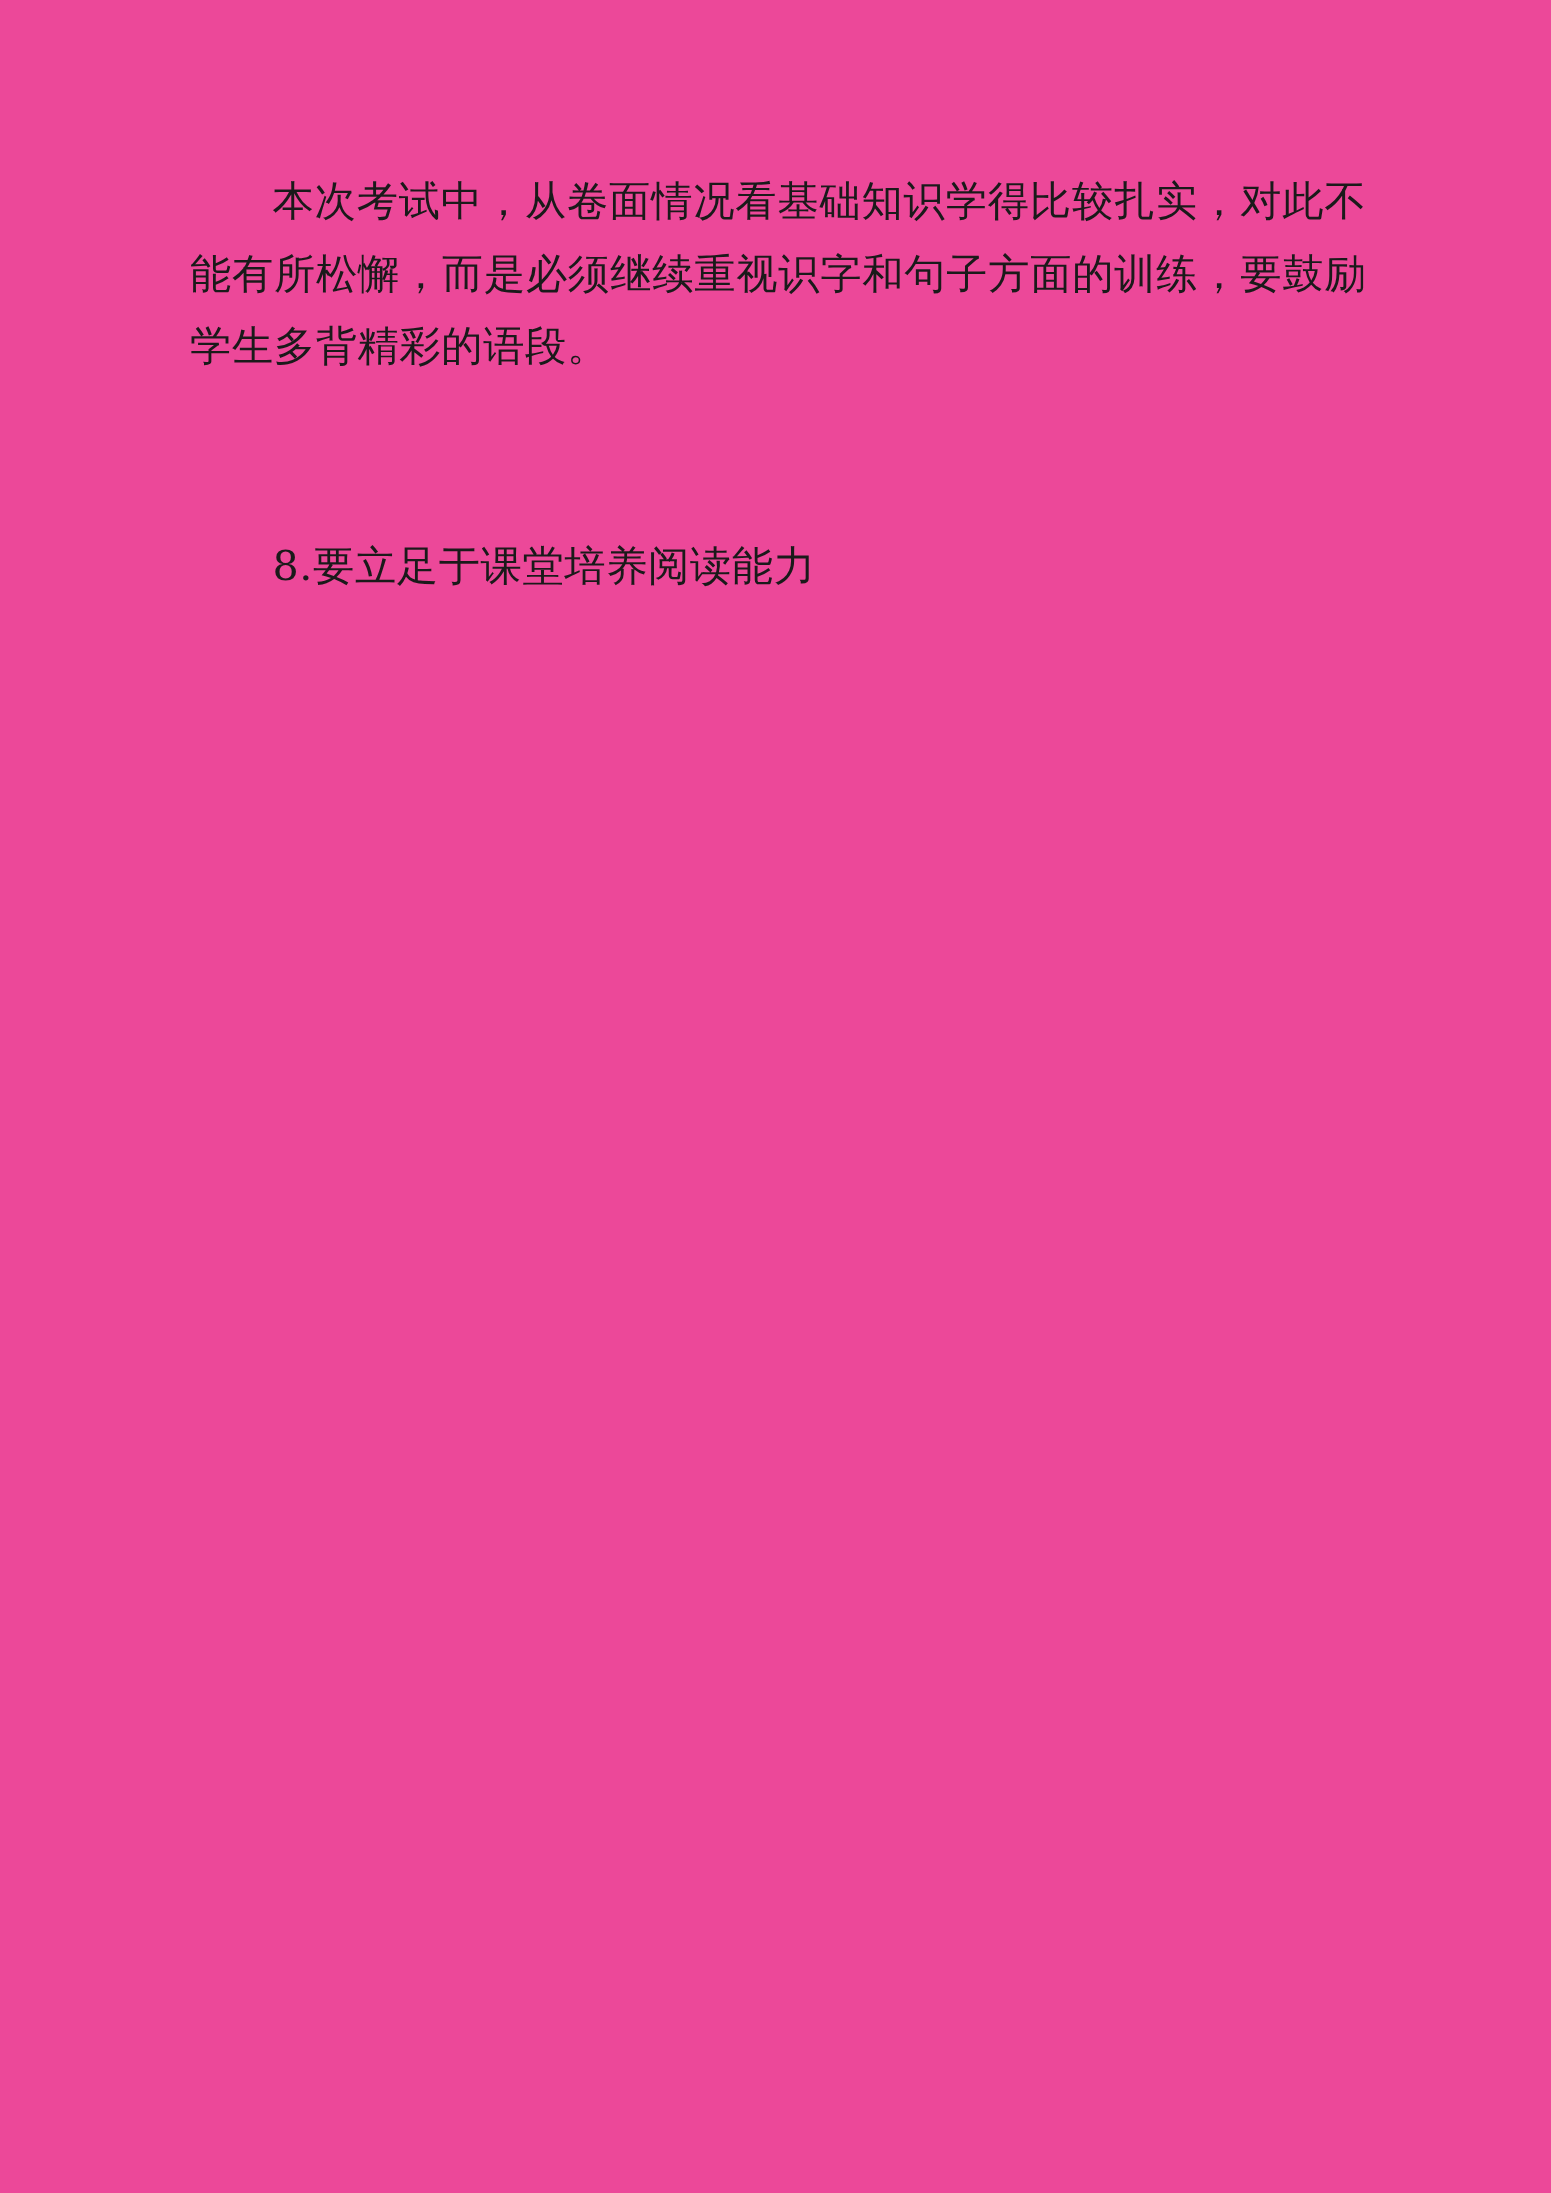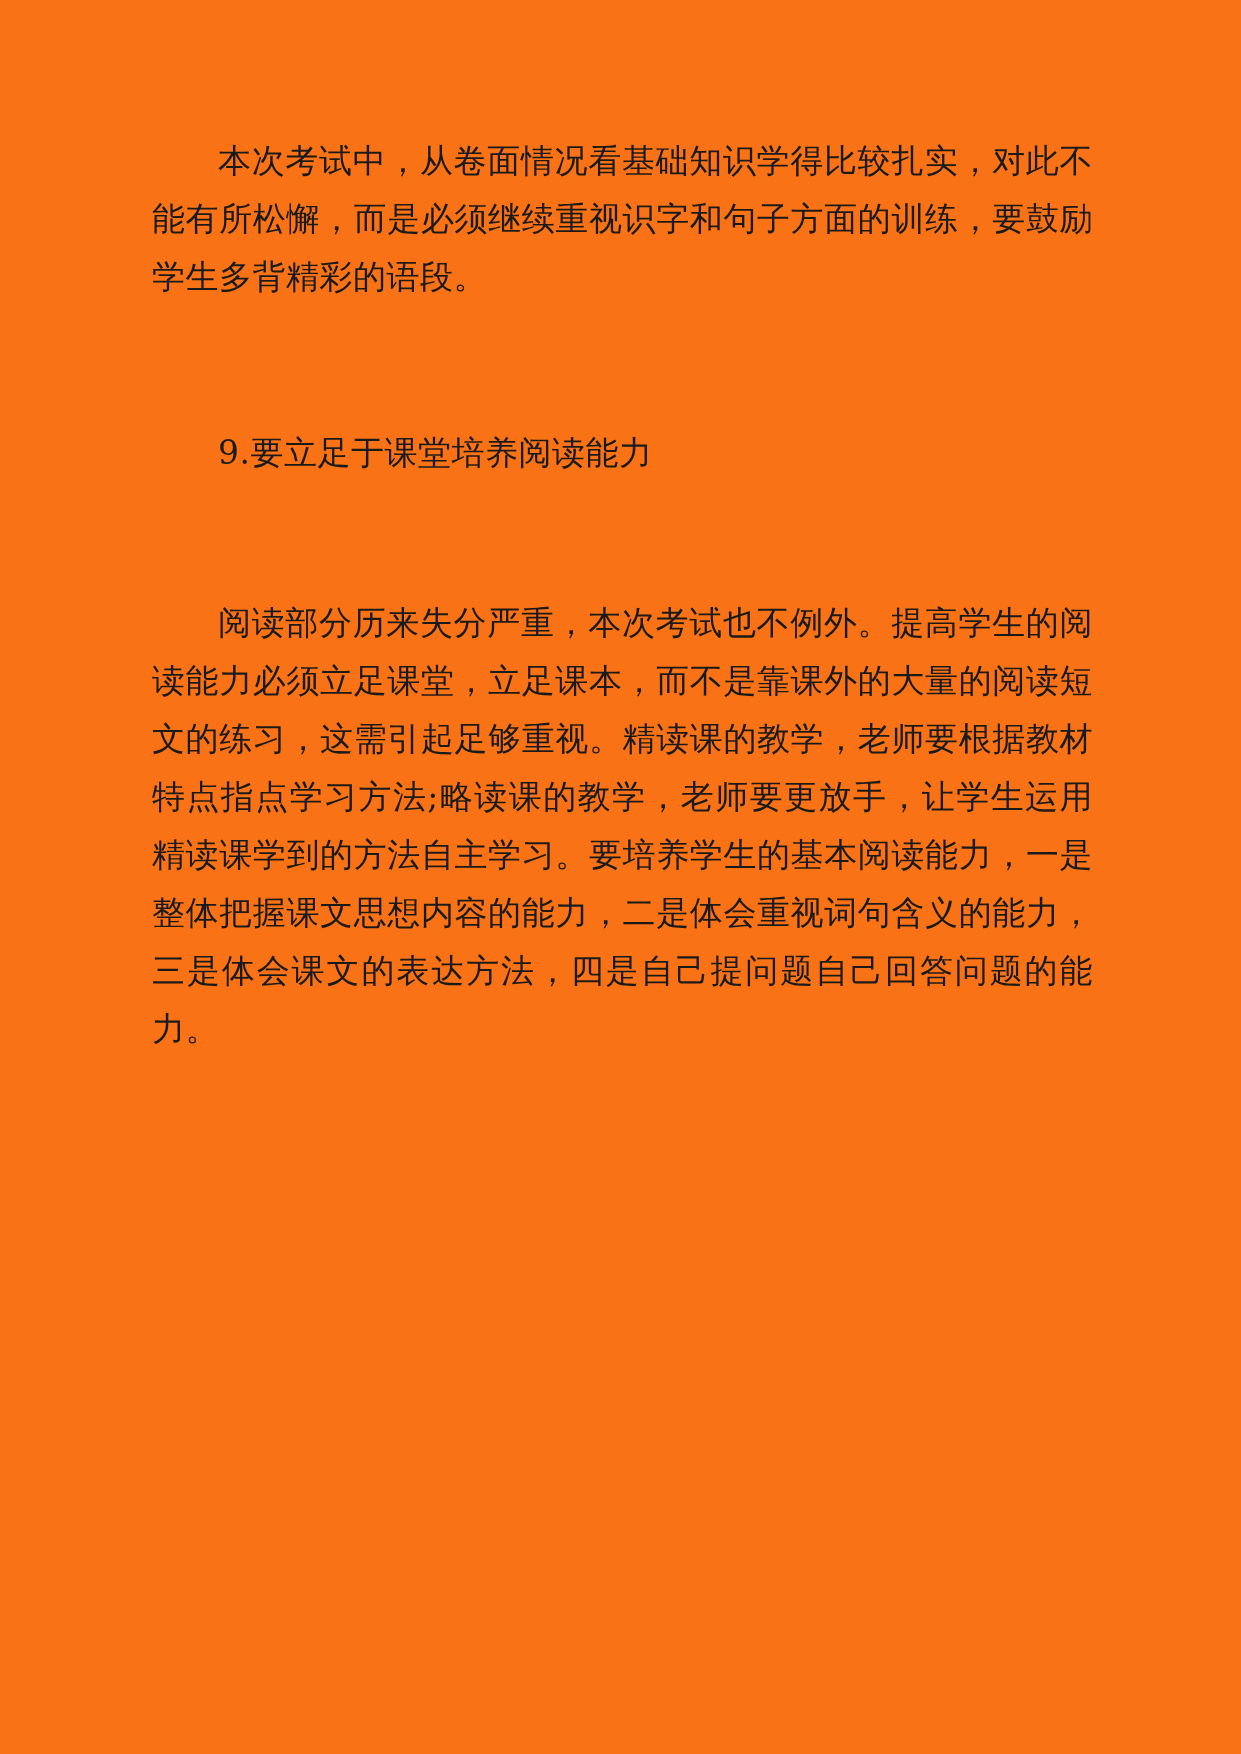--- a/index.html
+++ b/index.html
@@ -14,21 +14,21 @@
     font-family: "DejaVu Serif", "Liberation Serif", serif;
     color: #000000;
     position: relative;
     overflow: hidden;
   }
   .page {
     box-sizing: border-box;
     width: 1241px;
     height: 1754px;
     padding: 132px 148px 0 152px;
-    background: #f97316;
+    background: #ec4899;
   }
   .para {
     font-size: 33px;
     line-height: 58px;
     text-align: justify;
     text-justify: inter-ideograph;
     letter-spacing: 0.5px;
     margin: 0;
     color: #1a1a1a;
   }
@@ -41,22 +41,21 @@
 </style>
 </head>
 <body>
 
 <div class="page">
 
   <p class="para indent">本次考试中，从卷面情况看基础知识学得比较扎实，对此不能有所松懈，而是必须继续重视识字和句子方面的训练，要鼓励学生多背精彩的语段。</p>
 
   <div class="gap-1"></div>
 
-  <p class="para indent">9.要立足于课堂培养阅读能力</p>
+  <p class="para indent">8.要立足于课堂培养阅读能力</p>
 
   <div class="gap-2"></div>
 
-  <p class="para indent">阅读部分历来失分严重，本次考试也不例外。提高学生的阅读能力必须立足课堂，立足课本，而不是靠课外的大量的阅读短文的练习，这需引起足够重视。精读课的教学，老师要根据教材特点指点学习方法;略读课的教学，老师要更放手，让学生运用精读课学到的方法自主学习。要培养学生的基本阅读能力，一是整体把握课文思想内容的能力，二是体会重视词句含义的能力，三是体会课文的表达方法，四是自己提问题自己回答问题的能力。</p>
 
   <div class="gap-3"></div>
 
 
 </div>
 
 </body></html>

